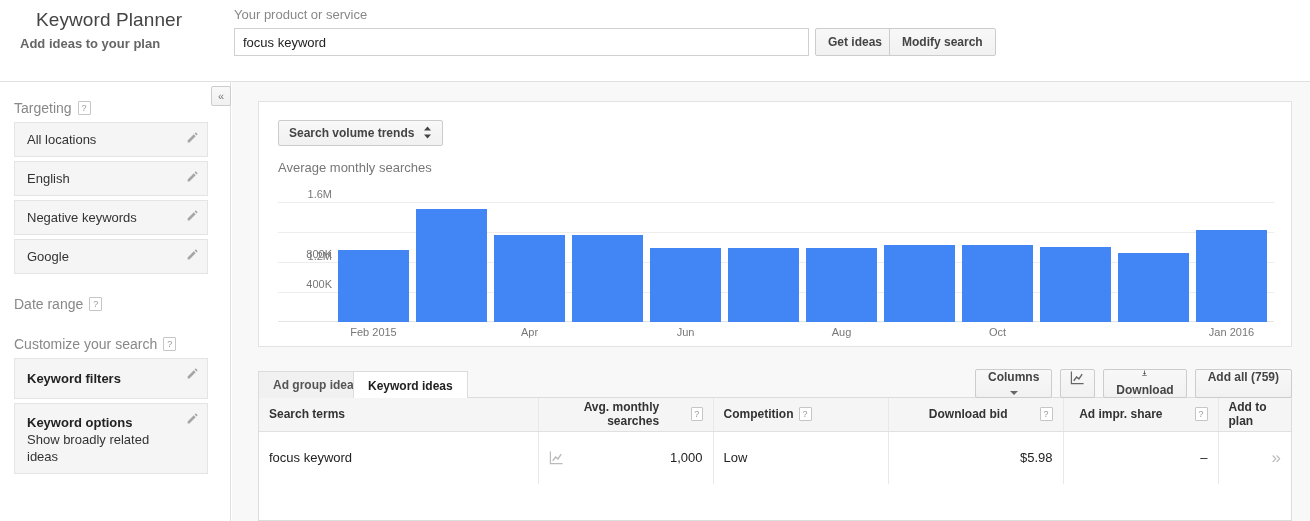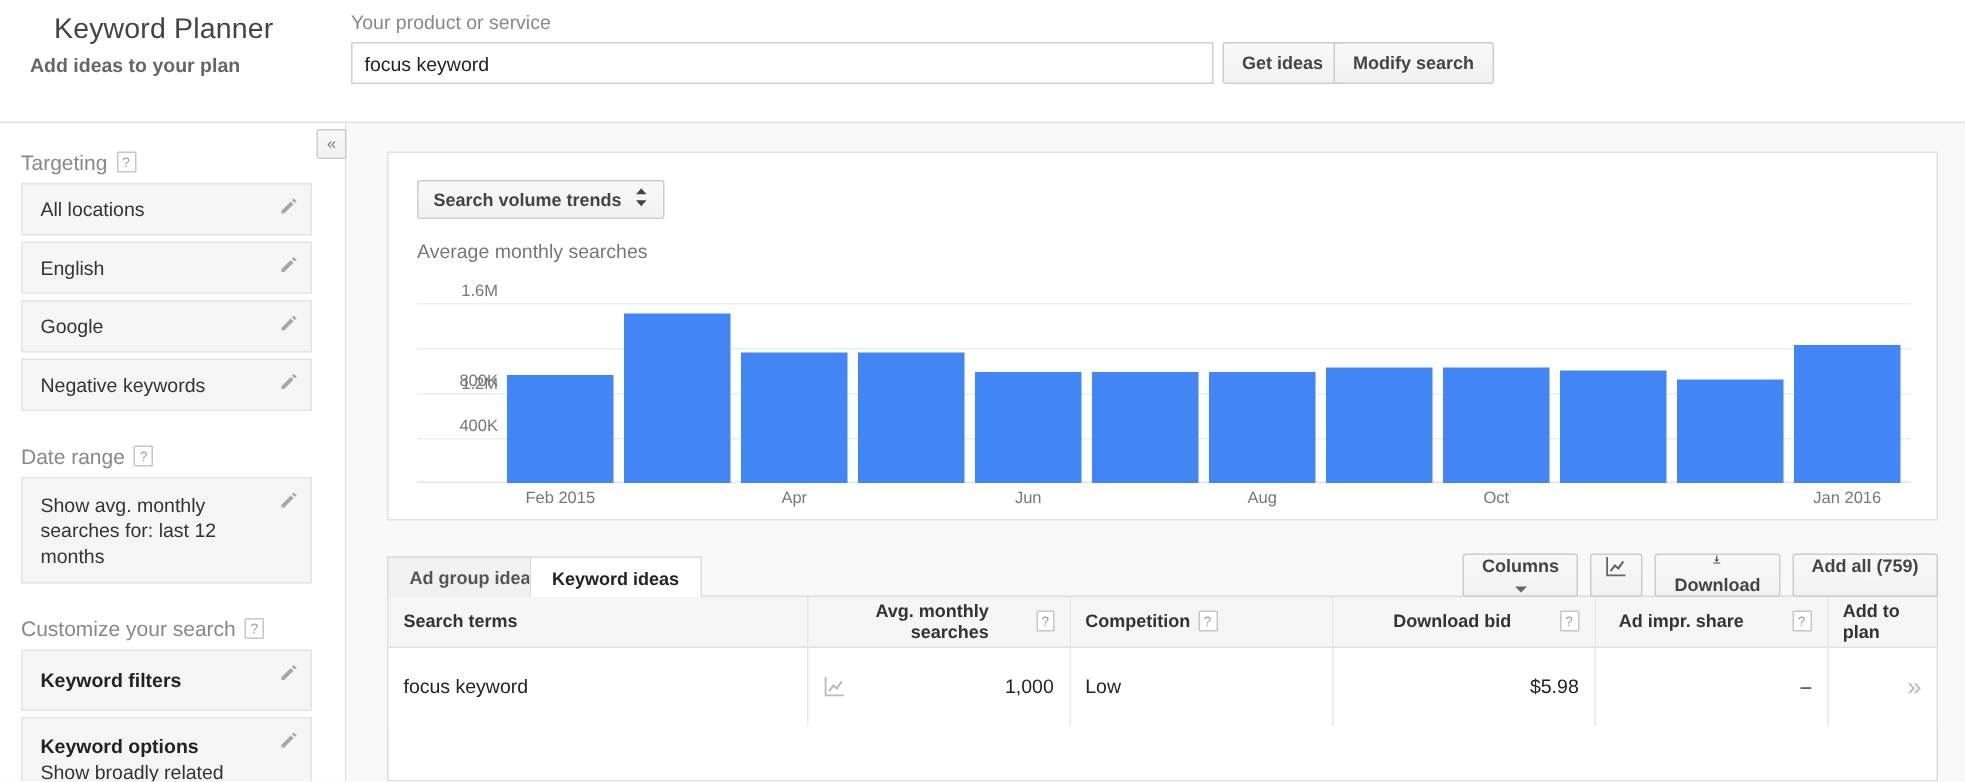--- a/index.html
+++ b/index.html
@@ -419,45 +419,39 @@
           <path fill="#666" d="M12.1 1.6 14.4 3.9 12.9 5.4 10.6 3.1zM9.6 4.1 11.9 6.4 4.3 14 2 14 2 11.7z"></path>
         </svg>
     </div>
     <div class="opt-box">
       <span>English</span>
       <svg class="pencil" viewBox="0 0 16 16">
           <path fill="#666" d="M12.1 1.6 14.4 3.9 12.9 5.4 10.6 3.1zM9.6 4.1 11.9 6.4 4.3 14 2 14 2 11.7z"></path>
         </svg>
     </div>
     <div class="opt-box">
+      <span>Negative keywords</span>
+      <svg class="pencil" viewBox="0 0 16 16">
+          <path fill="#666" d="M12.1 1.6 14.4 3.9 12.9 5.4 10.6 3.1zM9.6 4.1 11.9 6.4 4.3 14 2 14 2 11.7z"></path>
+        </svg>
+    </div>
+    <div class="opt-box">
       <span>Google</span>
       <svg class="pencil" viewBox="0 0 16 16">
           <path fill="#666" d="M12.1 1.6 14.4 3.9 12.9 5.4 10.6 3.1zM9.6 4.1 11.9 6.4 4.3 14 2 14 2 11.7z"></path>
         </svg>
     </div>
-    <div class="opt-box">
-      <span>Negative keywords</span>
-      <svg class="pencil" viewBox="0 0 16 16">
-          <path fill="#666" d="M12.1 1.6 14.4 3.9 12.9 5.4 10.6 3.1zM9.6 4.1 11.9 6.4 4.3 14 2 14 2 11.7z"></path>
-        </svg>
-    </div>
 
     <div class="sb-gap"></div>
 
     <div class="section-head">
       <span>Date range</span>
       <span class="help-q">?</span>
     </div>
 
-    <div class="opt-box tall" style="padding-right:34px">
-      <span>Show avg. monthly searches for: last 12 months</span>
-      <svg class="pencil" viewBox="0 0 16 16">
-          <path fill="#666" d="M12.1 1.6 14.4 3.9 12.9 5.4 10.6 3.1zM9.6 4.1 11.9 6.4 4.3 14 2 14 2 11.7z"></path>
-        </svg>
-    </div>
 
     <div class="sb-gap"></div>
 
     <div class="section-head">
       <span>Customize your search</span>
       <span class="help-q">?</span>
     </div>
 
     <div class="opt-box" style="padding-top:11px;padding-bottom:11px">
       <span class="opt-title">Keyword filters</span>

